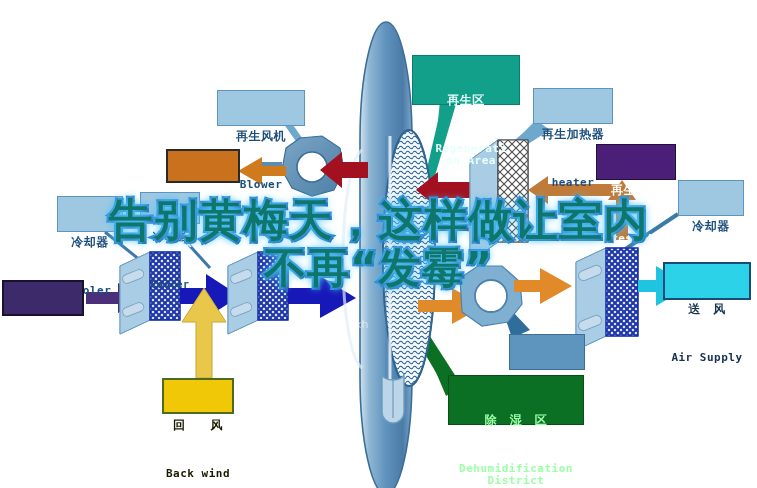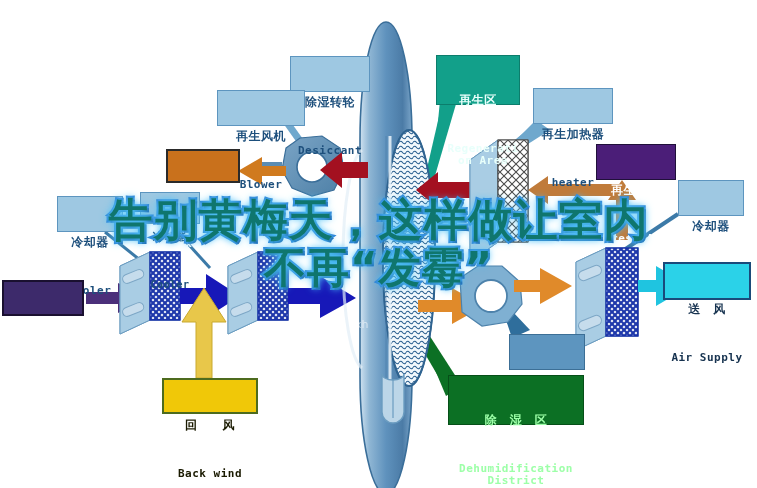--- a/index.html
+++ b/index.html
@@ -306,36 +306,32 @@
       <rect x="578" y="268" width="24" height="10" rx="5" fill="#c6dcec" stroke="#7da7c6" transform="rotate(-22 590 273)"></rect>
       <rect x="578" y="318" width="24" height="10" rx="5" fill="#c6dcec" stroke="#7da7c6" transform="rotate(-22 590 323)"></rect>
     </g>
 
     <g>
       <path d="M638,280 L656,280 L656,266 L690,286 L656,306 L656,292 L638,292 Z" fill="#1fc4e0"></path>
     </g>
 
   </svg>
 
-  <div class="label lbl-lightblue" style="left:290px;top:56px;width:80px;height:36px;padding-top:3px;">
-    <span class="cn" style="font-size:12px;">除湿转轮</span>
-    <span class="en" style="font-size:11px;">Desiccant</span>
-  </div>
 
   <div class="label lbl-lightblue" style="left:217px;top:90px;width:88px;height:36px;padding-top:3px;">
     <span class="cn" style="font-size:12px;">再生风机</span>
     <span class="en" style="font-size:11px;">Blower</span>
   </div>
 
   <div class="label lbl-orange" style="left:166px;top:149px;width:74px;height:34px;padding-top:2px;">
     <span class="cn" style="font-size:12px;">再生风出</span>
     <span class="en" style="font-size:11px;">Exhaust</span>
   </div>
 
-  <div class="label lbl-teal" style="left:436px;top:55px;width:84px;height:50px;padding-top:2px;">
+  <div class="label lbl-teal" style="left:412px;top:55px;width:108px;height:50px;padding-top:2px;">
     <span class="cn" style="font-size:12px;">再生区</span>
     <span class="en" style="font-size:11px;padding-left:10px;">Regenerati
 on Area</span>
   </div>
 
   <div class="label lbl-purple" style="left:596px;top:144px;width:80px;height:36px;padding-top:3px;">
     <span class="cn" style="font-size:12px;">再生风进</span>
     <span class="en" style="font-size:11px;">Fresh Air</span>
   </div>
 
@@ -357,21 +353,21 @@
   <div class="label lbl-lightblue" style="left:140px;top:192px;width:60px;height:32px;padding-top:2px;">
     <span class="cn" style="font-size:11px;">冷却器</span>
     <span class="en" style="font-size:10px;">Cooler</span>
   </div>
 
   <div class="label lbl-purple2" style="left:2px;top:280px;width:82px;height:36px;padding-top:3px;">
     <span class="cn" style="font-size:12px;">新　　风</span>
     <span class="en" style="font-size:11px;">Fresh Air</span>
   </div>
 
-  <div class="label lbl-yellow" style="left:162px;top:378px;width:96px;height:36px;padding-top:3px;">
+  <div class="label lbl-yellow" style="left:162px;top:378px;width:72px;height:36px;padding-top:3px;">
     <span class="cn" style="font-size:12px;">回　　风</span>
     <span class="en" style="font-size:11px;">Back wind</span>
   </div>
 
   <div class="label lbl-steelblue" style="left:509px;top:334px;width:76px;height:36px;padding-top:3px;">
     <span class="cn" style="font-size:12px;">除湿风机</span>
     <span class="en" style="font-size:11px;">Blower</span>
   </div>
 
   <div class="label lbl-cyan" style="left:663px;top:262px;width:88px;height:38px;padding-top:3px;">

